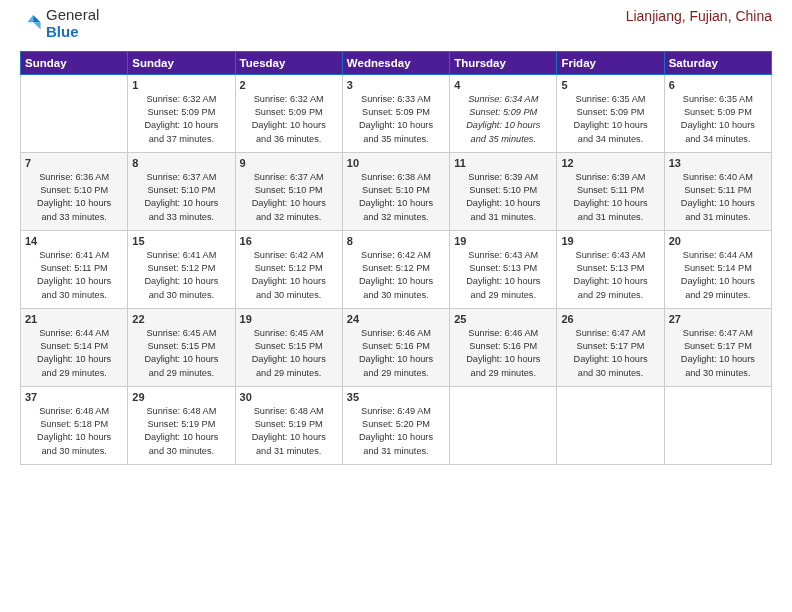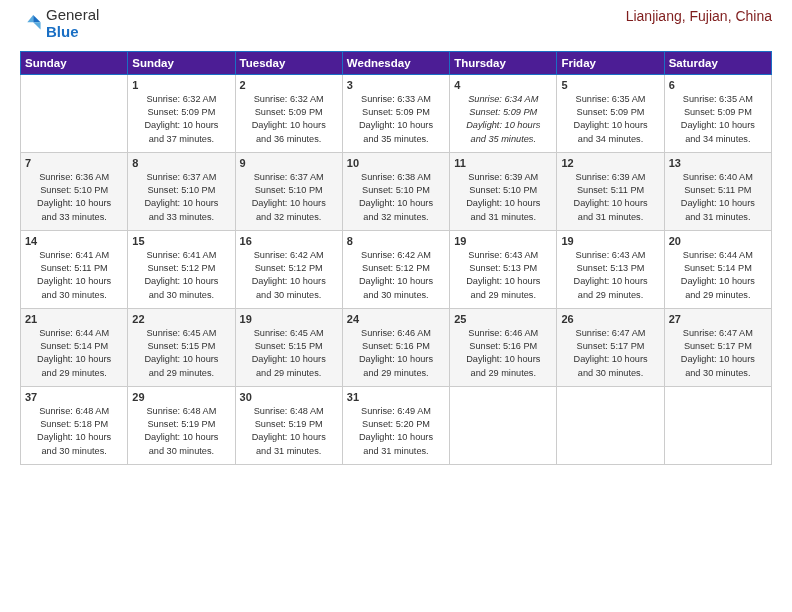--- a/index.html
+++ b/index.html
@@ -346,21 +346,21 @@
 and 30 minutes.</div>
           </td>
           <td>
             <span class="day-num">30</span>
             <div class="day-info" style="white-space: pre-line;">Sunrise: 6:48 AM
 Sunset: 5:19 PM
 Daylight: 10 hours
 and 31 minutes.</div>
           </td>
           <td>
-            <span class="day-num">31</span>
+            <span class="day-num">35</span>
             <div class="day-info" style="white-space: pre-line;">Sunrise: 6:49 AM
 Sunset: 5:20 PM
 Daylight: 10 hours
 and 31 minutes.</div>
           </td>
           <td class="empty"></td>
           <td class="empty"></td>
           <td class="empty"></td>
         </tr>
       </tbody>

